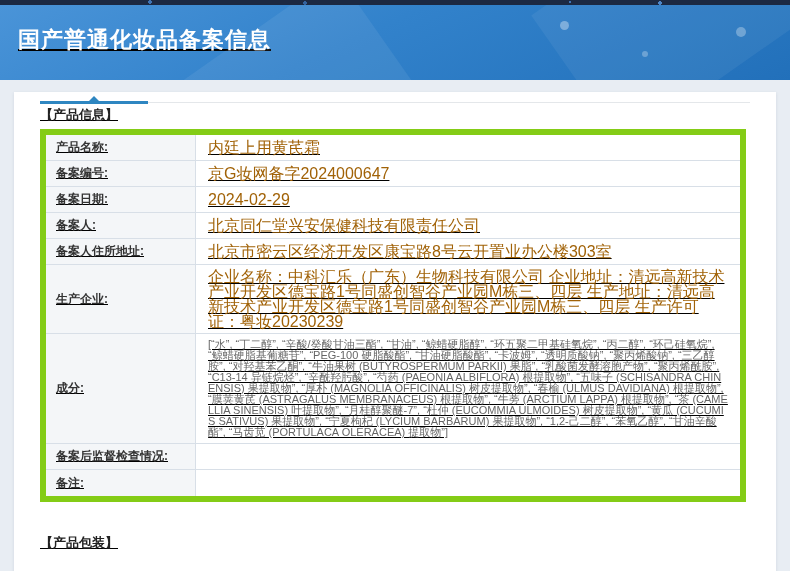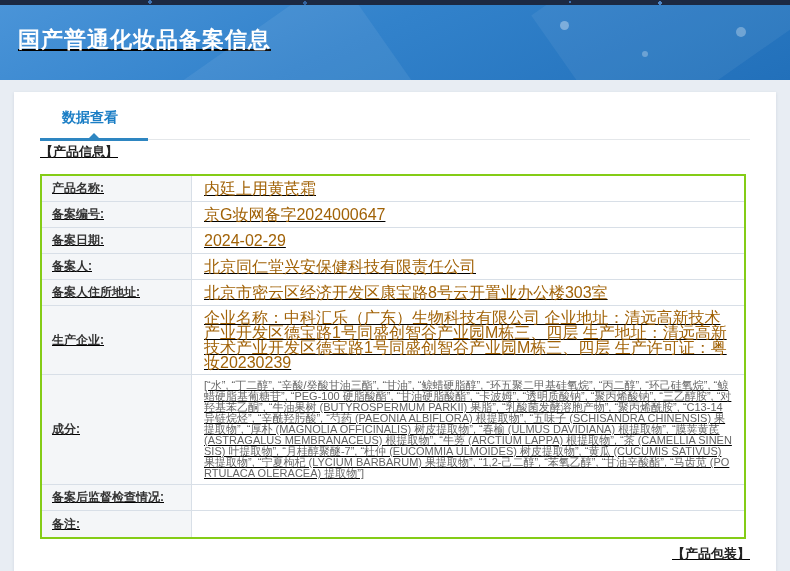--- a/index.html
+++ b/index.html
@@ -37,57 +37,54 @@
   .tab { display:inline-block; margin-left:22px; color:#1b7ec5; font-weight:bold;
     font-size:14px; padding-bottom:12px; cursor:pointer; }
   .tab-rule { position:relative; height:1px; background:#e4e7ea; width:710px; }
   .tab-active-bar { position:absolute; left:0; top:-1px; width:108px; height:3px; background:#2e86c1; }
   .tab-active-bar .tri { position:absolute; left:50%; margin-left:-5px; top:-5px; width:0; height:0;
     border-left:5px solid transparent; border-right:5px solid transparent; border-bottom:5px solid #2e86c1; }
 
   .section-title { margin-top:3px; font-size:13px; font-weight:bold; color:#222; }
 
   
-  .info-table { margin-top:13px; width:706px; border:2px solid #84cc16; }
+  .info-table { margin-top:5px; width:706px; border:6px solid #84cc16; }
   .row { display:flex; border-bottom:1px solid #d8dfe7; }
   .row:last-child { border-bottom:none; }
   .cell-label { width:150px; flex:0 0 150px; background:#f4f6f8; border-right:1px solid #d8dfe7;
     padding:4px 8px 4px 10px; font-size:12px; font-weight:bold; color:#333;
     display:flex; align-items:center; }
   .cell-value { flex:1; padding:4px 12px; font-size:16px; color:#a16207; line-height:15px;
     display:flex; align-items:center; word-break:break-all; }
   .h26 { min-height:26px; }
   .h36 { min-height:36px; }
   .h74 { min-height:74px; }
   .ingredients .cell-value { font-size:11px; line-height:11px; color:#666; padding-top:5px; padding-bottom:5px; }
 
   
-  .pack-title { margin-top:6px;text-align:right; }
+  .pack-title { margin-top:32px; }
 </style>
 </head>
 <body>
 
 <div class="page">
 
   <div class="topbar"></div>
 
   <div class="banner">
     <div class="deco1"></div>
     <div class="deco2"></div>
     <div class="dot1"></div>
     <div class="dot2"></div>
     <div class="dot3"></div>
     <h1>国产普通化妆品备案信息</h1>
   </div>
 
   <div class="card">
 
-    <div class="tab-row">
-      <span class="tab">数据查看</span>
-    </div>
     <div class="tab-rule">
       <div class="tab-active-bar">
         <i class="tri"></i>
       </div>
     </div>
 
     <div class="section-title">【产品信息】</div>
 
     <div class="info-table">
       <div class="row h26">

